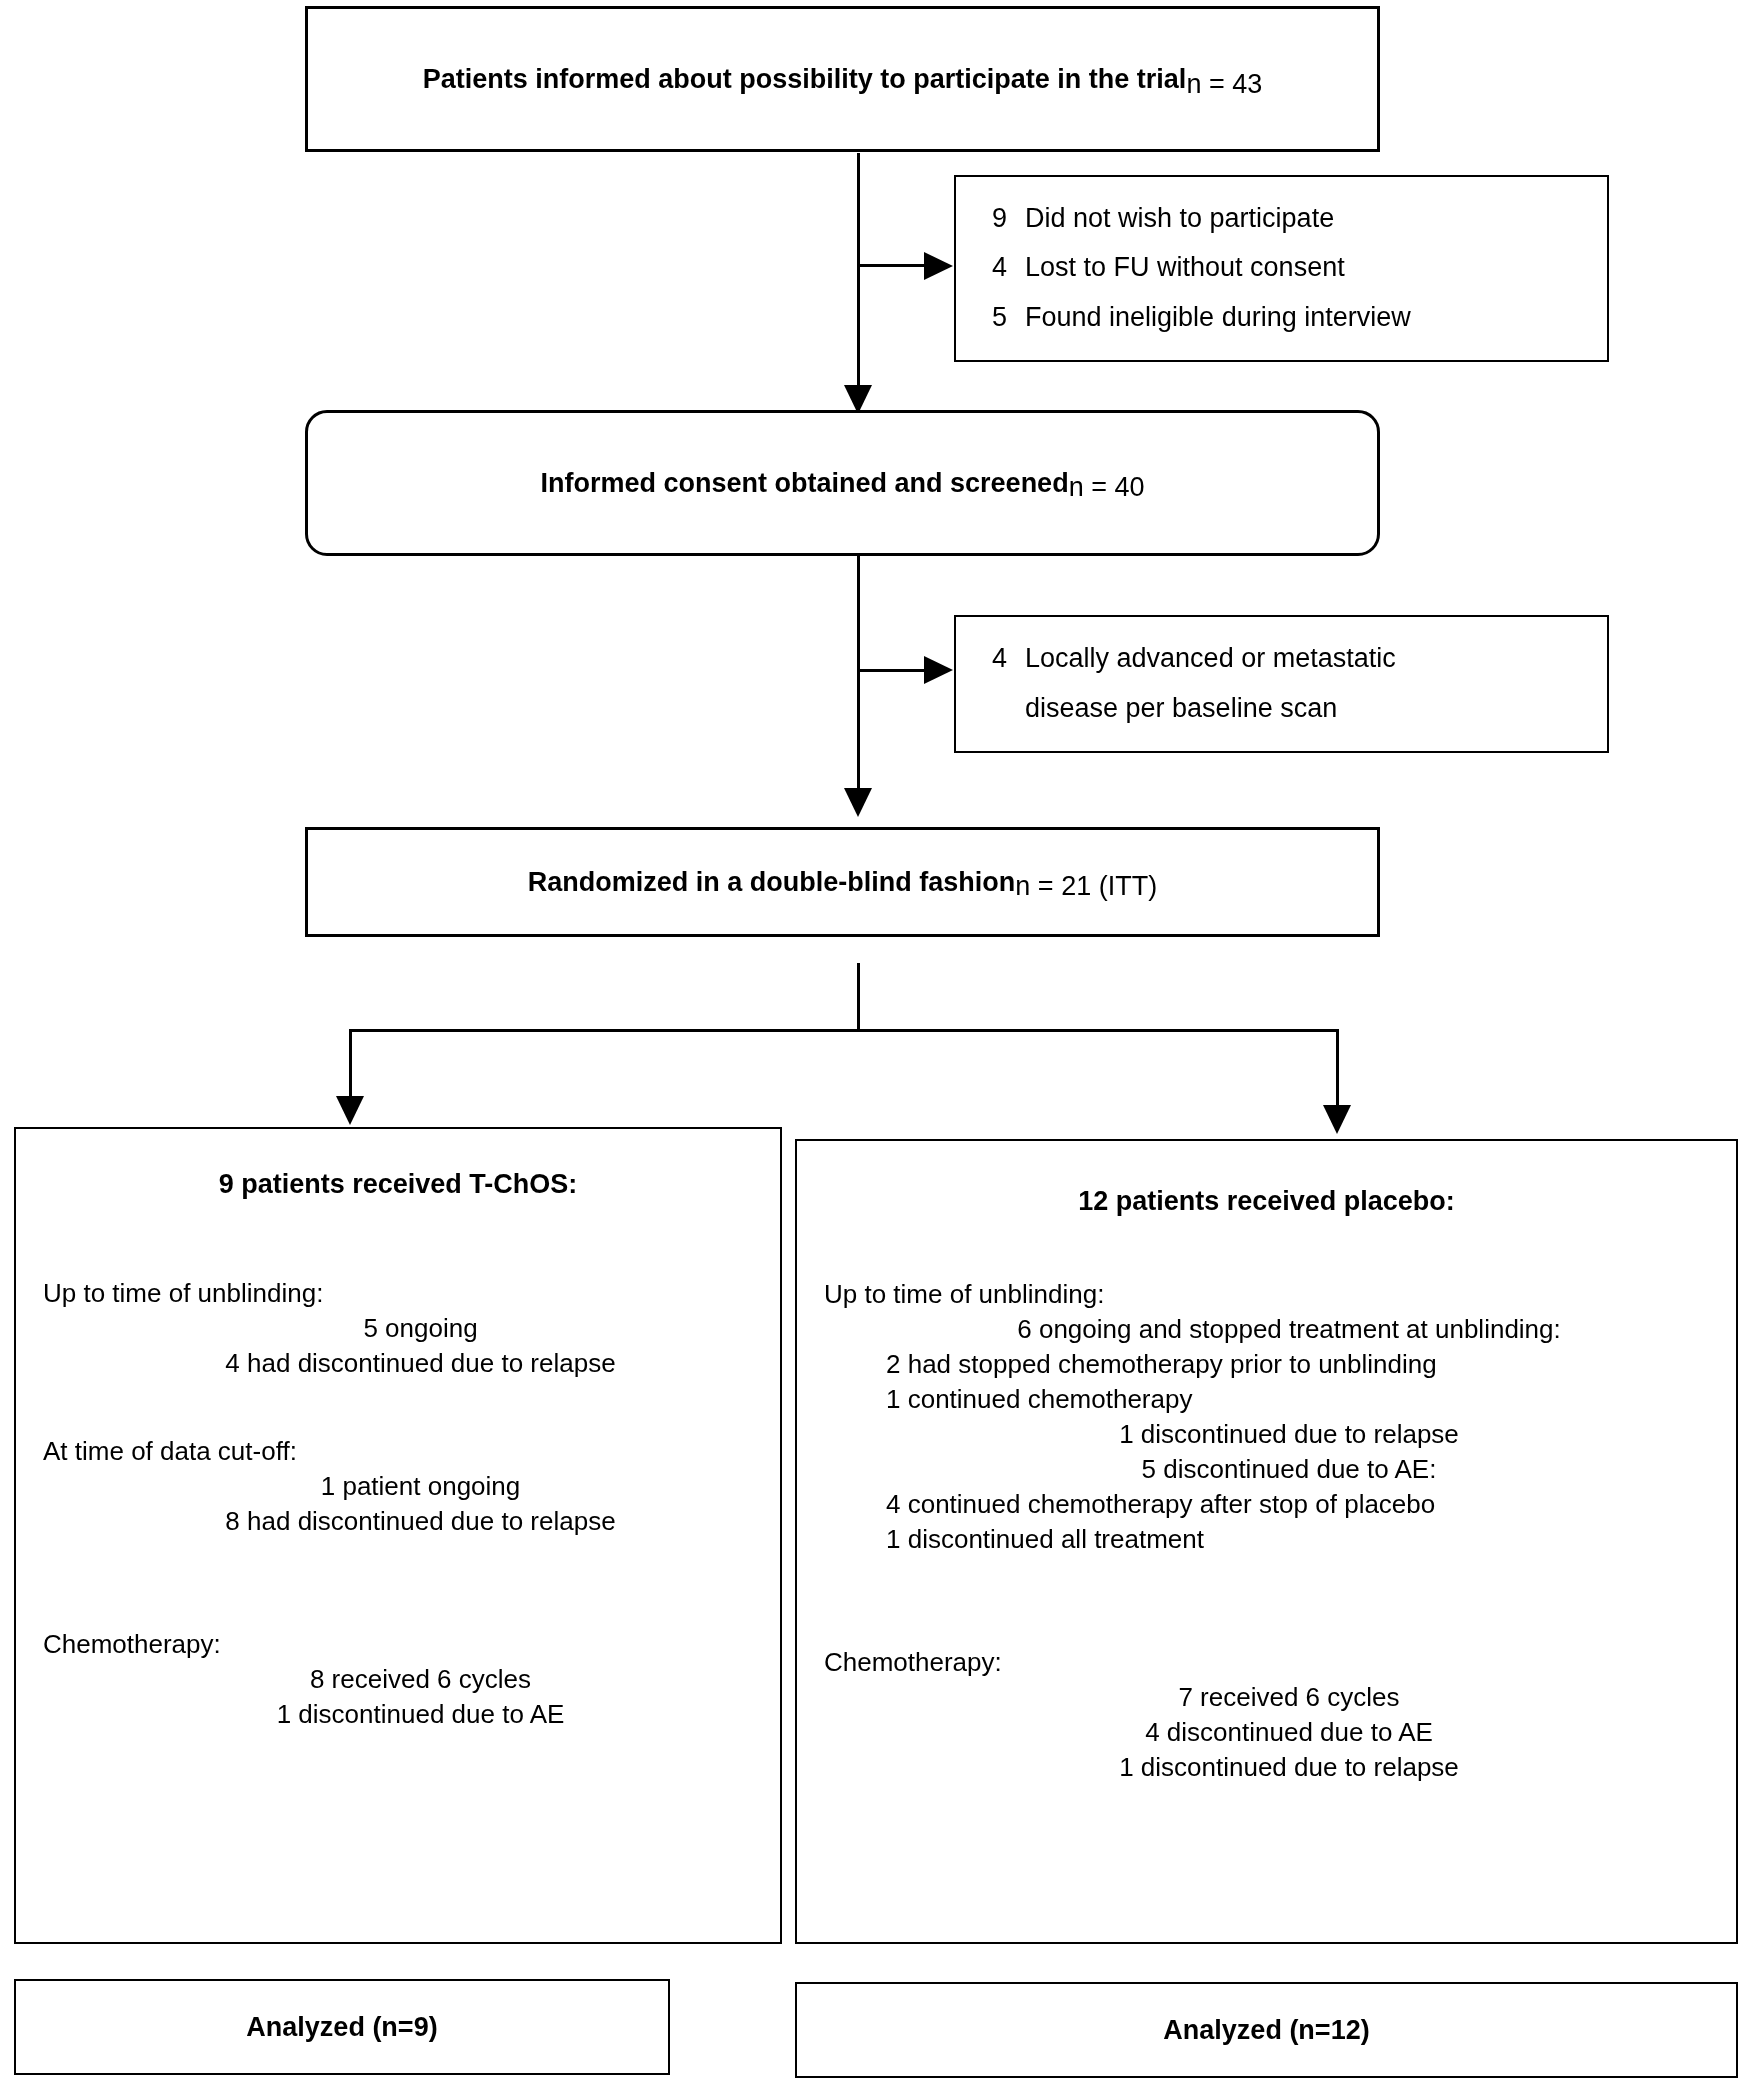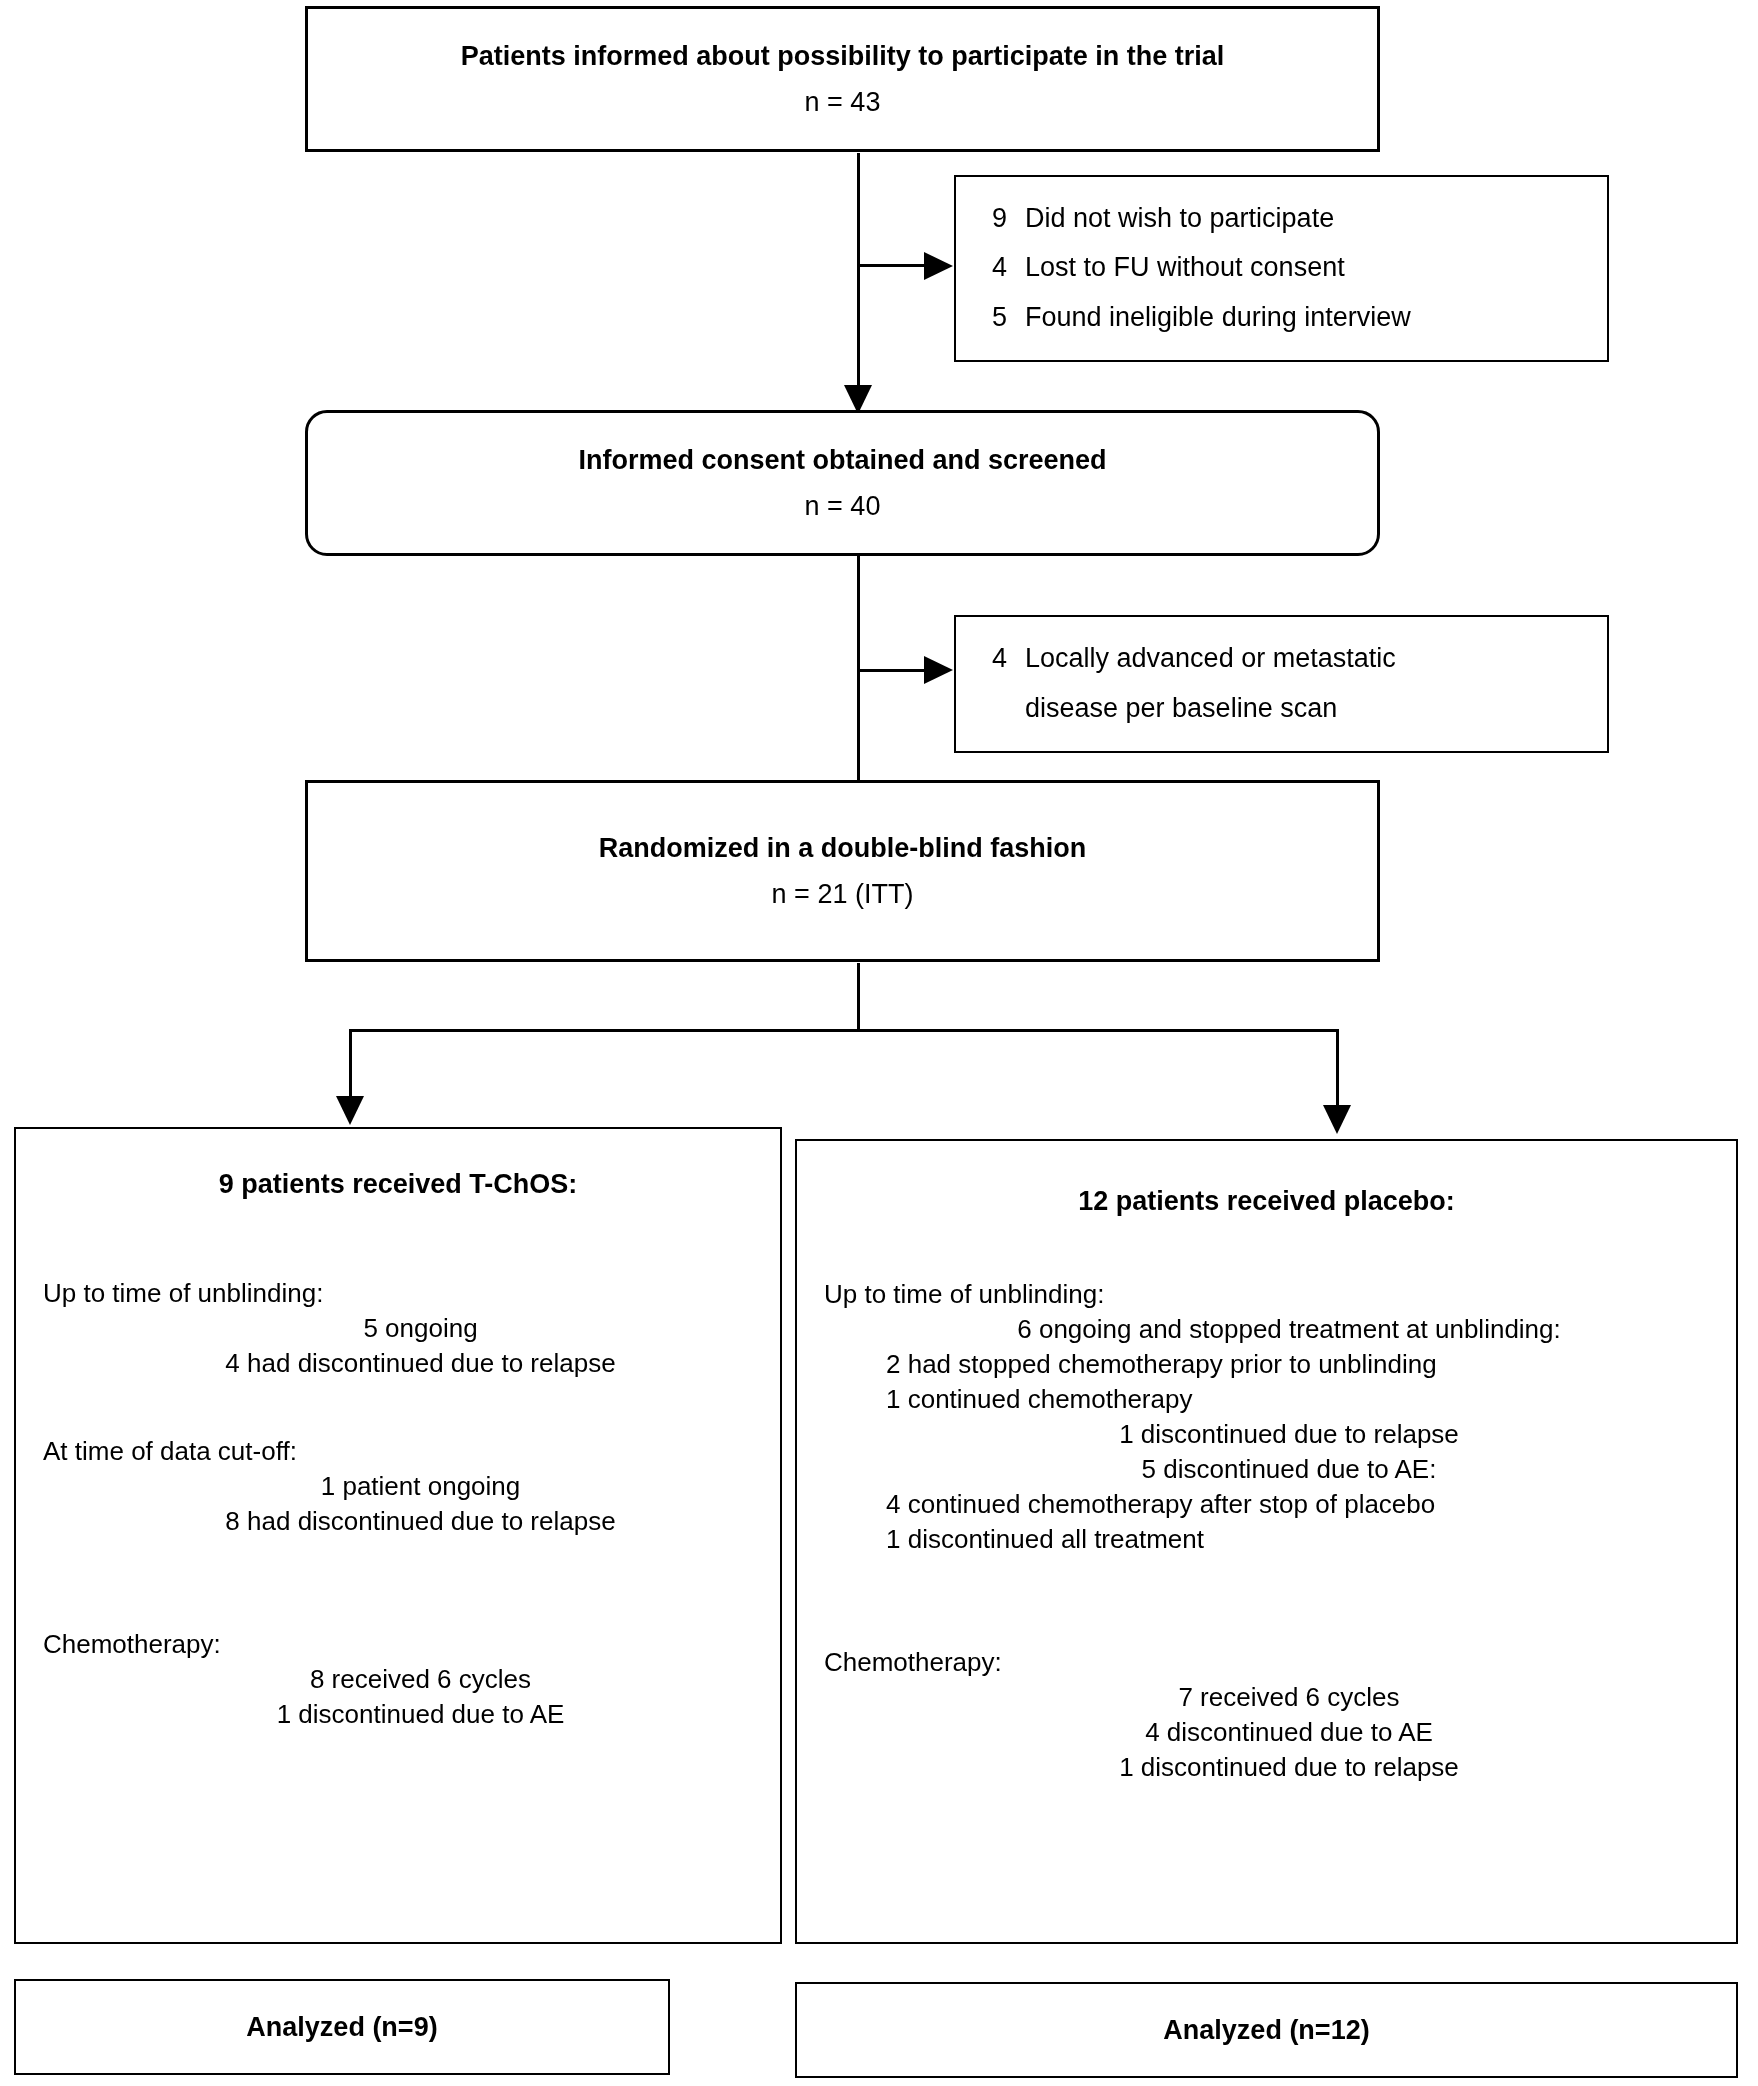--- a/index.html
+++ b/index.html
@@ -20,21 +20,21 @@
     position: absolute;
     box-sizing: border-box;
     border: 3.2px solid #000000;
     background: #ffffff;
   }
   .box-thin {
     border-width: 2.6px;
   }
   .ctr {
     display: flex;
-    flex-direction: column;
+    flex-direction: row;
     align-items: center;
     justify-content: center;
   }
   .title-line {
     font-weight: bold;
     font-size: 27px;
     line-height: 1.35;
     white-space: nowrap;
   }
   .n-line {
@@ -163,21 +163,21 @@
         <span class="excl-num">4</span>
         <span class="excl-txt">Locally advanced or metastatic</span>
       </div>
       <div class="excl-row">
         <span class="excl-num"></span>
         <span class="excl-txt">disease per baseline scan</span>
       </div>
     </div>
   </div>
 
-  <div class="box ctr" style="left:305px; top:780px; width:1075px; height:182px;">
+  <div class="box ctr" style="left:305px; top:827px; width:1075px; height:110px;">
     <div class="title-line">Randomized in a double-blind fashion</div>
     <div class="n-line">n = 21 (ITT)</div>
   </div>
 
   <div class="vline" style="left:857px; top:963px; height:69px;"></div>
   <div class="hline" style="left:349px; top:1029px; width:990px;"></div>
   <div class="vline" style="left:349px; top:1029px; height:71px;"></div>
   <div class="arrow-down" style="left:336px; top:1096px;"></div>
   <div class="vline" style="left:1336px; top:1029px; height:80px;"></div>
   <div class="arrow-down" style="left:1323px; top:1105px;"></div>

